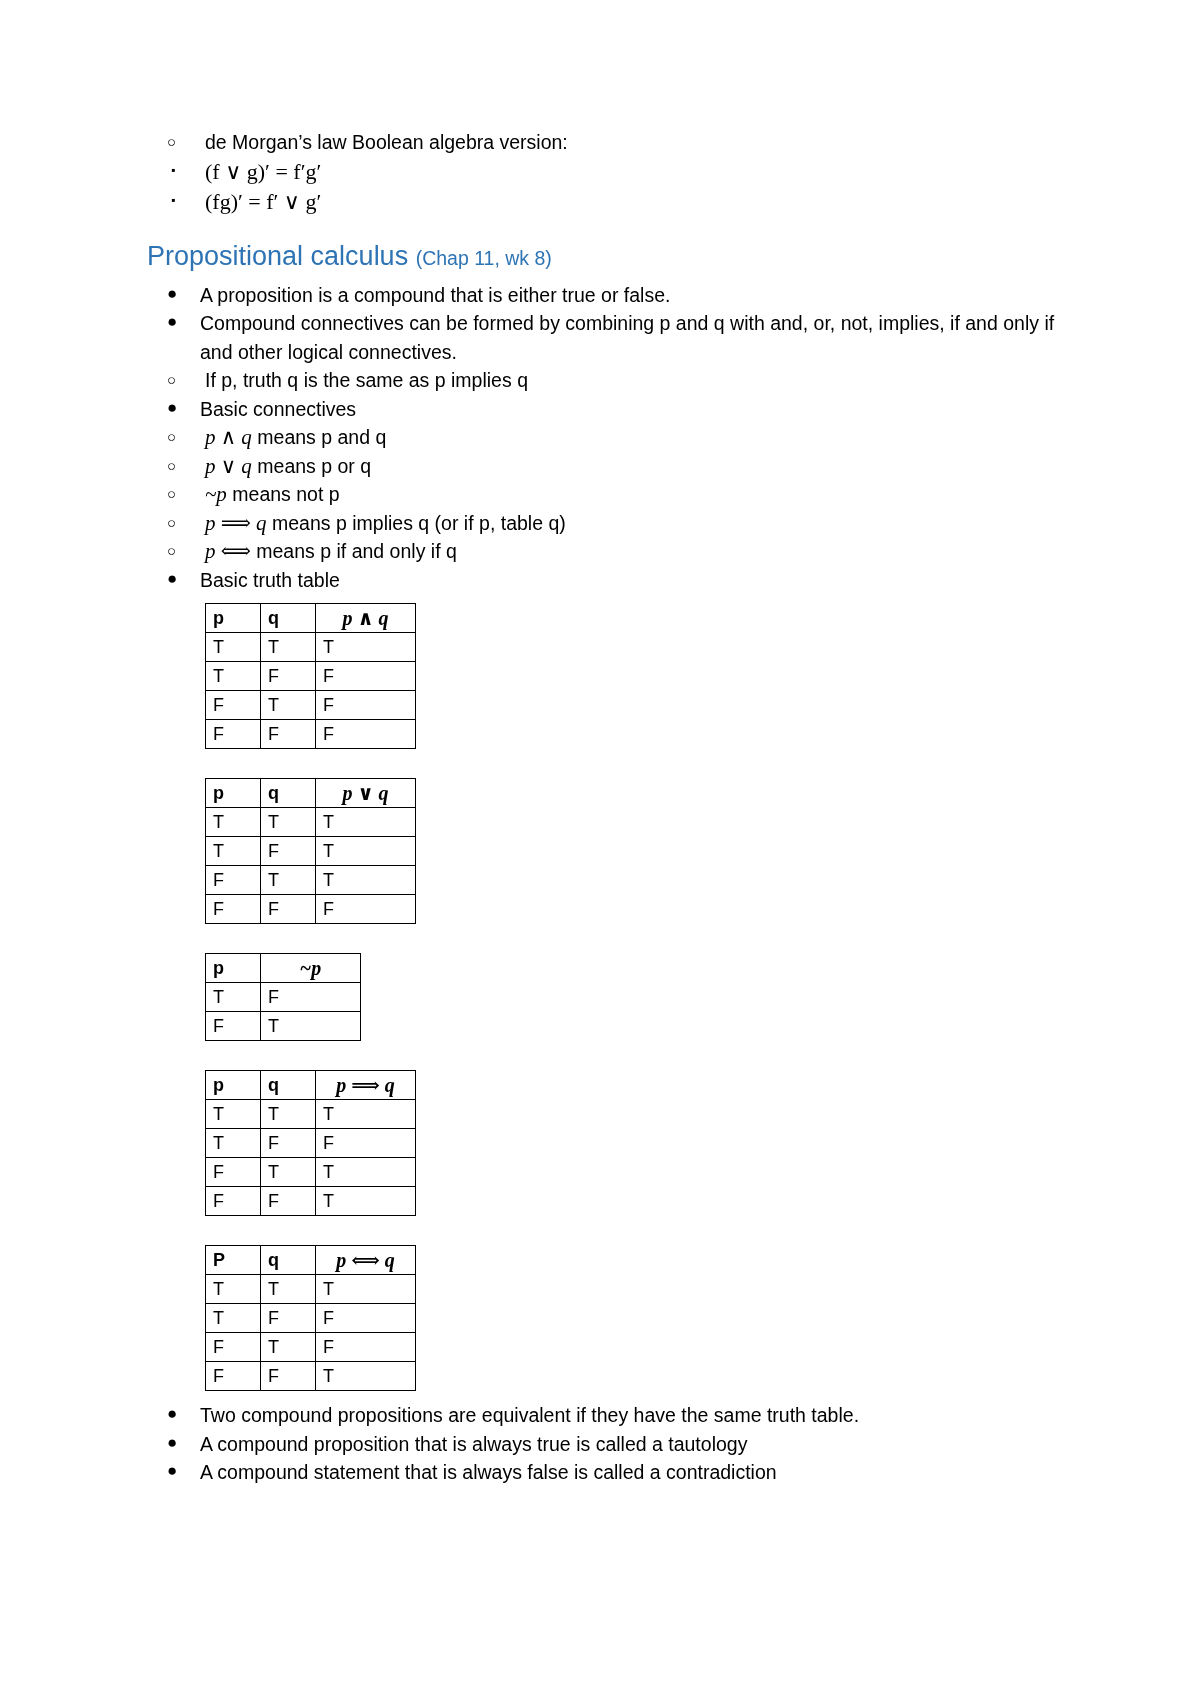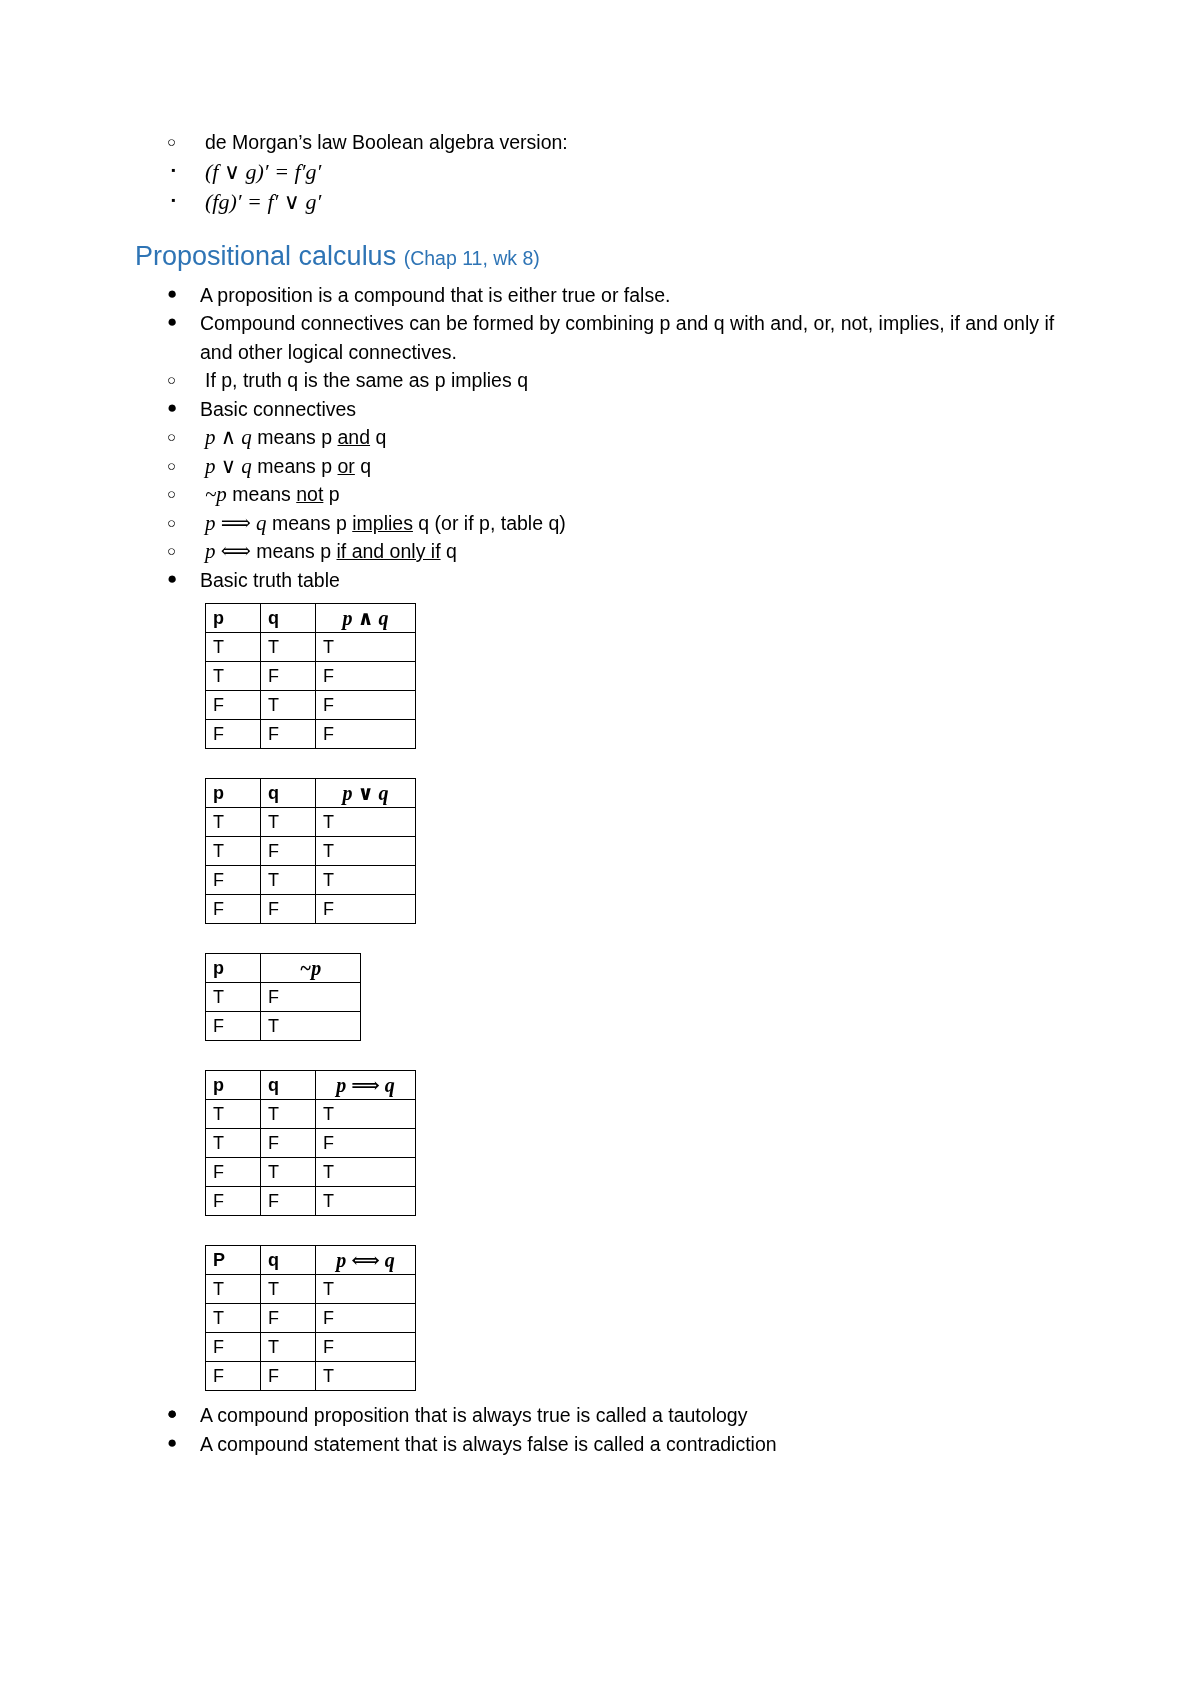--- a/index.html
+++ b/index.html
@@ -70,38 +70,37 @@
     top: -2px;
     font-size: 12px;
   }
 
   
   .heading {
     color: #2E74B5;
     font-size: 27px;
     line-height: 34px;
     font-weight: normal;
-    margin: 22px 0 6px 0;
+    margin: 22px 0 6px 12px;
     padding: 0;
   }
   .heading .sub {
     font-size: 19.5px;
   }
 
   
   b, .bold { font-weight: normal; }
-  .u { text-decoration: underline; }
+  .u { }
   .math {
     font-family: "Liberation Serif", "DejaVu Serif", serif;
     font-style: italic;
     font-size: 21px;
   }
   .mathblock {
     font-family: "Liberation Serif", "DejaVu Serif", serif;
-    font-style: italic;
     font-size: 22px;
   }
 
   
   .ttable {
     border-collapse: collapse;
     margin: 9px 0 0 70px;
     table-layout: fixed;
   }
   .ttable.w3 { width: 210px; }
@@ -365,20 +364,21 @@
           <td>F</td>
           <td>F</td>
           <td>T</td>
         </tr>
       </tbody>
     </table>
 
     <ul class="lvl1 tail-list">
       <li class="li">
         <span class="marker">●</span>
+        <span>Two compound propositions are equivalent if they have the same truth table.</span>
       </li>
       <li class="li">
         <span class="marker">●</span>
         <span>A compound proposition that is always true is called a </span><b>tautology</b>
       </li>
       <li class="li">
         <span class="marker">●</span>
         <span>A compound statement that is always false is called a </span><b>contradiction</b>
       </li>
     </ul>

